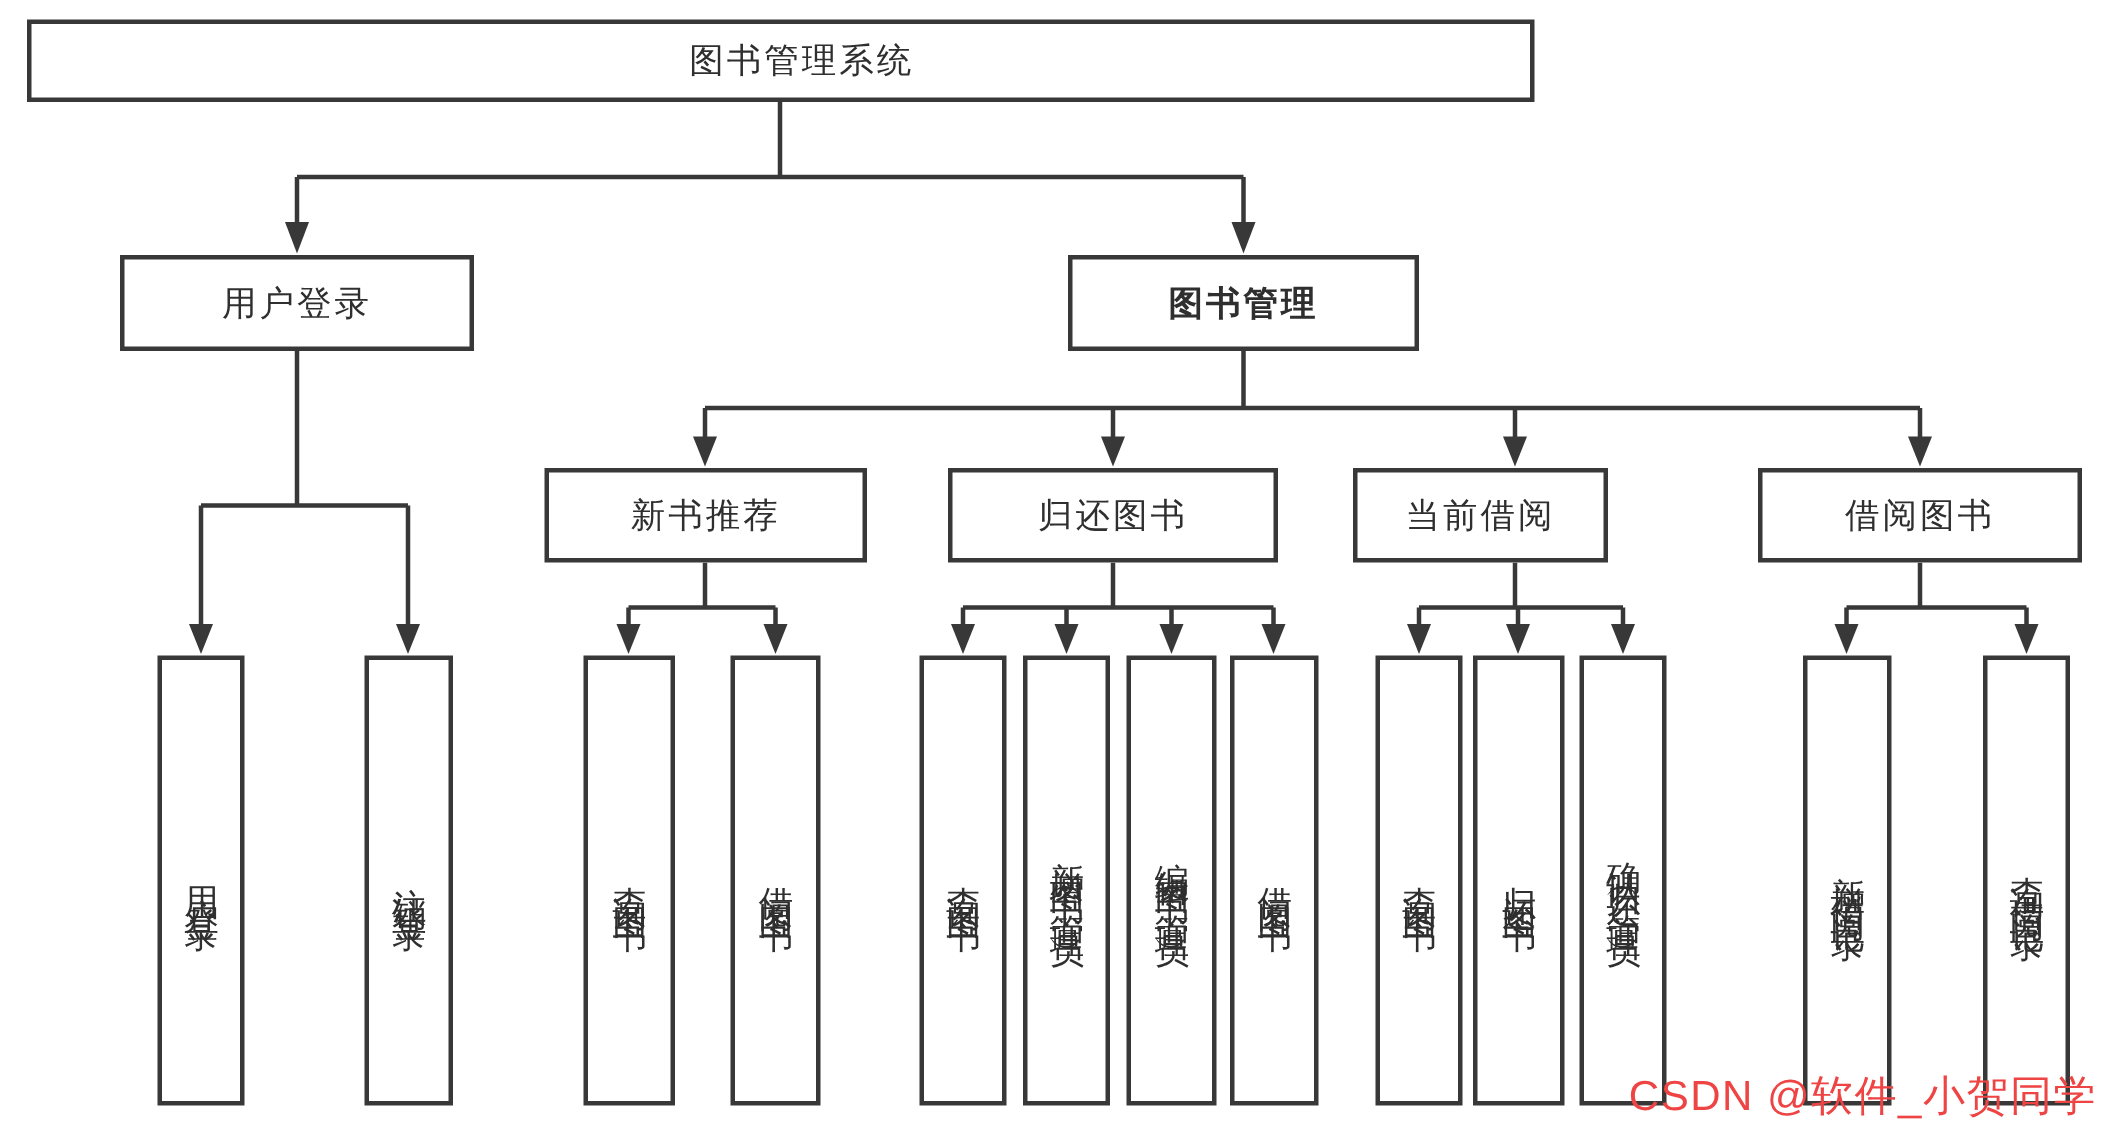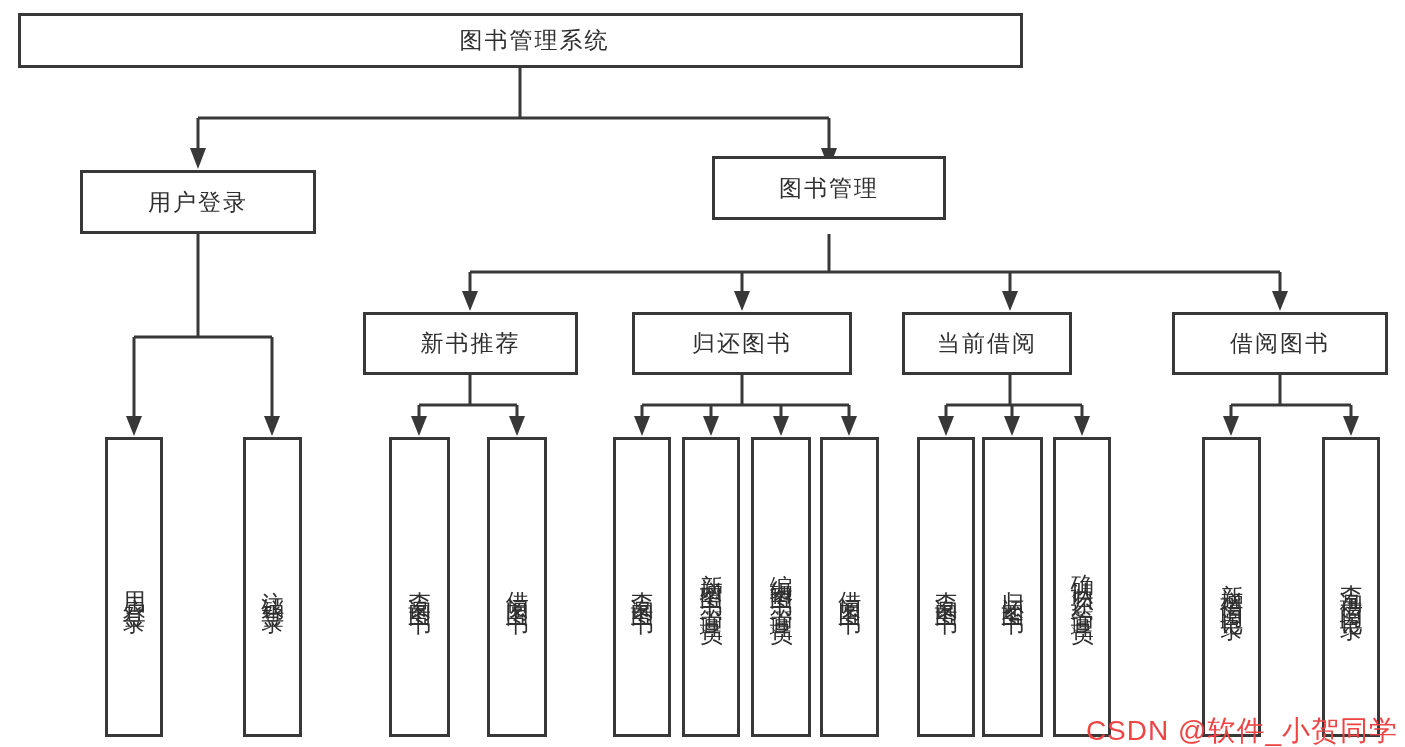--- a/index.html
+++ b/index.html
@@ -118,21 +118,21 @@
     </g>
   </svg>
 
   <div class="node hbox" style="left:18px; top:13px; width:1005px; height:55px;padding-left:28px;">
     <span>图书管理系统</span>
   </div>
 
   <div class="node hbox" style="left:80px; top:170px; width:236px; height:64px;">
     <span>用户登录</span>
   </div>
-  <div class="node hbox" style="left:712px; top:156px; width:234px; height:64px;">
+  <div class="node hbox" style="left:712px; top:170px; width:234px; height:64px;font-weight:bold;">
     <span>图书管理</span>
   </div>
 
   <div class="node hbox" style="left:363px; top:312px; width:215px; height:63px;">
     <span>新书推荐</span>
   </div>
   <div class="node hbox" style="left:632px; top:312px; width:220px; height:63px;">
     <span>归还图书</span>
   </div>
   <div class="node hbox" style="left:902px; top:312px; width:170px; height:63px;">

